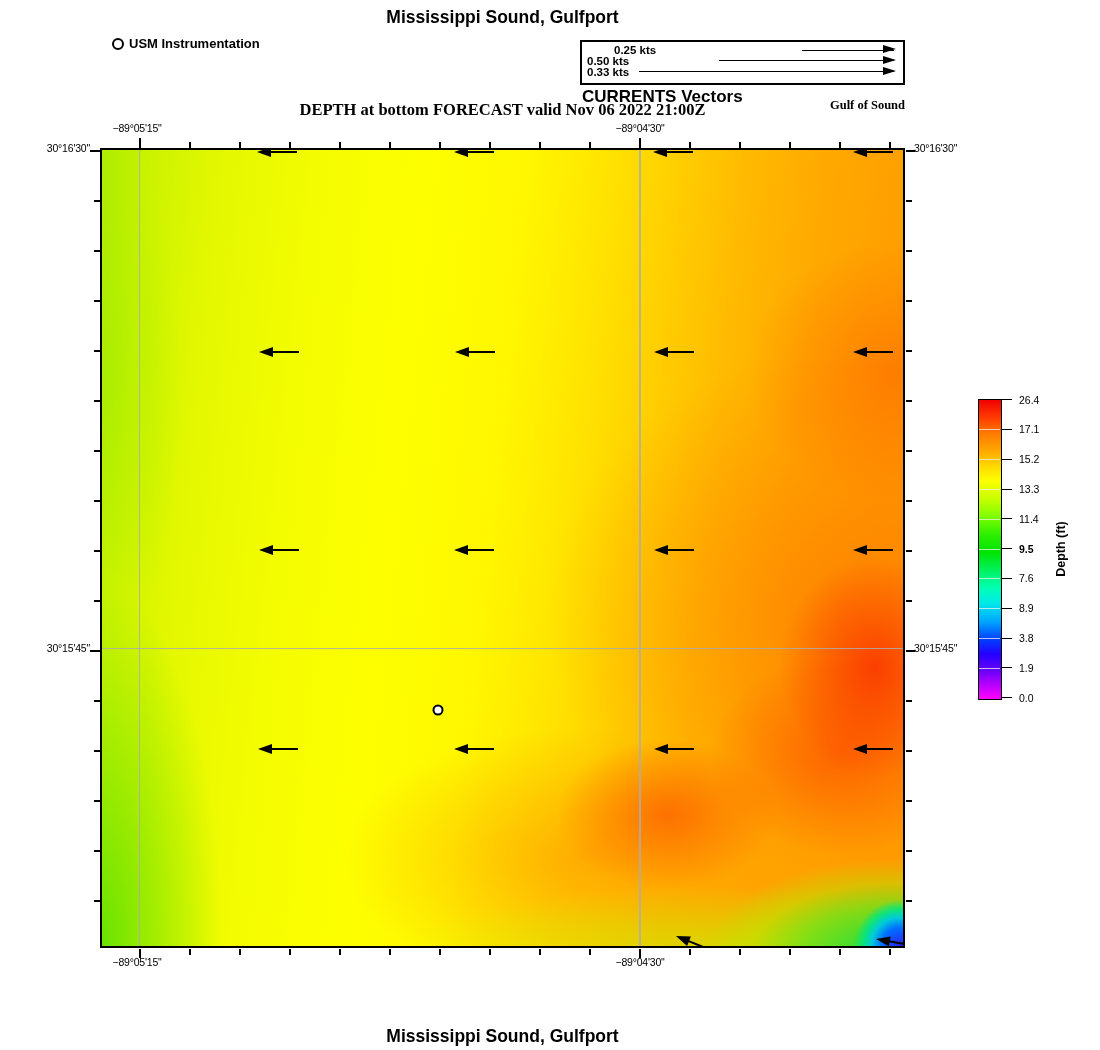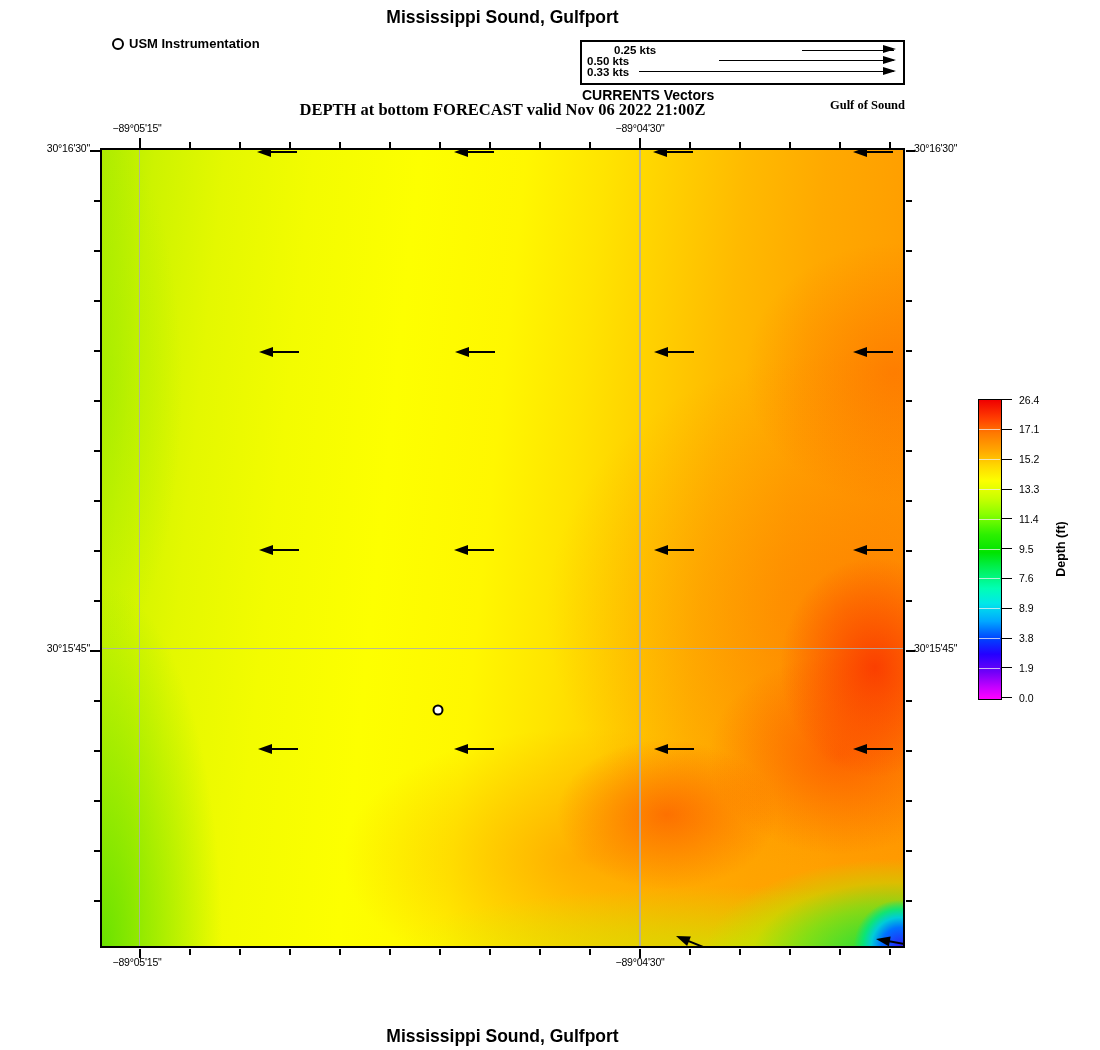--- a/index.html
+++ b/index.html
@@ -20,21 +20,21 @@
   .usm-legend{left:112px;top:36px;display:flex;align-items:center;gap:5px;
        font-weight:bold;font-size:13px;}
   .station-dot{width:8px;height:8px;border:2.7px solid #000;border-radius:50%;background:#fff;display:inline-block;}
 
   
   .vleg-box{left:580px;top:40px;width:325px;height:45px;border:2.6px solid #000;box-sizing:border-box;position:absolute;}
   .vleg-label{position:absolute;left:5px;font-weight:bold;font-size:11.5px;line-height:10.5px;}
   .legend-arrow{position:absolute;right:9px;height:0;border-top:1.5px solid #000;}
   .legend-arrow::after{content:"";position:absolute;right:-2px;top:-5.2px;width:0;height:0;
        border-left:13px solid #000;border-top:4.6px solid transparent;border-bottom:4.6px solid transparent;}
-  .vleg-caption{left:582px;top:87px;font-weight:bold;font-size:14px;}
+  .vleg-caption{left:582px;top:87px;font-weight:bold;font-size:17px;}
 
   
   .map-frame{left:100px;top:148px;width:805px;height:800px;border:2.6px solid #000;box-sizing:border-box;position:absolute;}
   .map-plot{position:absolute;inset:0;overflow:hidden;
     background:
       radial-gradient(circle 46px at 99.6% 100%, #2a20f5 0%, #0070ff 40%, #00ccd8 62%, rgba(0,230,130,0.85) 80%, rgba(0,230,130,0) 100%),
       radial-gradient(ellipse 190px 95px at 99% 101%, rgba(0,225,70,0.95) 0%, rgba(90,235,30,0.7) 50%, rgba(170,240,0,0.4) 75%, rgba(170,240,0,0) 100%),
       radial-gradient(ellipse 330px 60px at 78% 100%, rgba(190,245,0,0.55) 0%, rgba(190,245,0,0) 100%),
       radial-gradient(ellipse 95px 110px at 96.5% 65%, rgba(250,45,0,0.8) 0%, rgba(250,60,0,0) 100%),
       radial-gradient(ellipse 130px 100px at 92% 76%, rgba(252,70,0,0.6) 0%, rgba(252,70,0,0) 100%),
@@ -268,21 +268,21 @@
     <i class="cb-tick" style="top: 59.8px;"></i>
     <span class="cb-label" style="top: 54.1px;">15.2</span>
     <i class="cb-cross" style="top: 60.1px;"></i>
     <i class="cb-tick" style="top: 89.6px;"></i>
     <span class="cb-label" style="top: 83.9px;">13.3</span>
     <i class="cb-cross" style="top: 89.9px;"></i>
     <i class="cb-tick" style="top: 119.4px;"></i>
     <span class="cb-label" style="top: 113.7px;">11.4</span>
     <i class="cb-cross" style="top: 119.7px;"></i>
     <i class="cb-tick" style="top: 149.2px;"></i>
-    <span class="cb-label" style="top: 143.5px;">9.5</span>
+    <span class="cb-label" style="top: 143.5px; font-weight: bold;">9.5</span>
     <i class="cb-cross" style="top: 149.5px;"></i>
     <i class="cb-tick" style="top: 179px;"></i>
     <span class="cb-label" style="top: 173.3px;">7.6</span>
     <i class="cb-cross" style="top: 179.3px;"></i>
     <i class="cb-tick" style="top: 208.8px;"></i>
     <span class="cb-label" style="top: 203.1px;">8.9</span>
     <i class="cb-cross" style="top: 209.1px;"></i>
     <i class="cb-tick" style="top: 238.6px;"></i>
     <span class="cb-label" style="top: 232.9px;">3.8</span>
     <i class="cb-cross" style="top: 238.9px;"></i>

